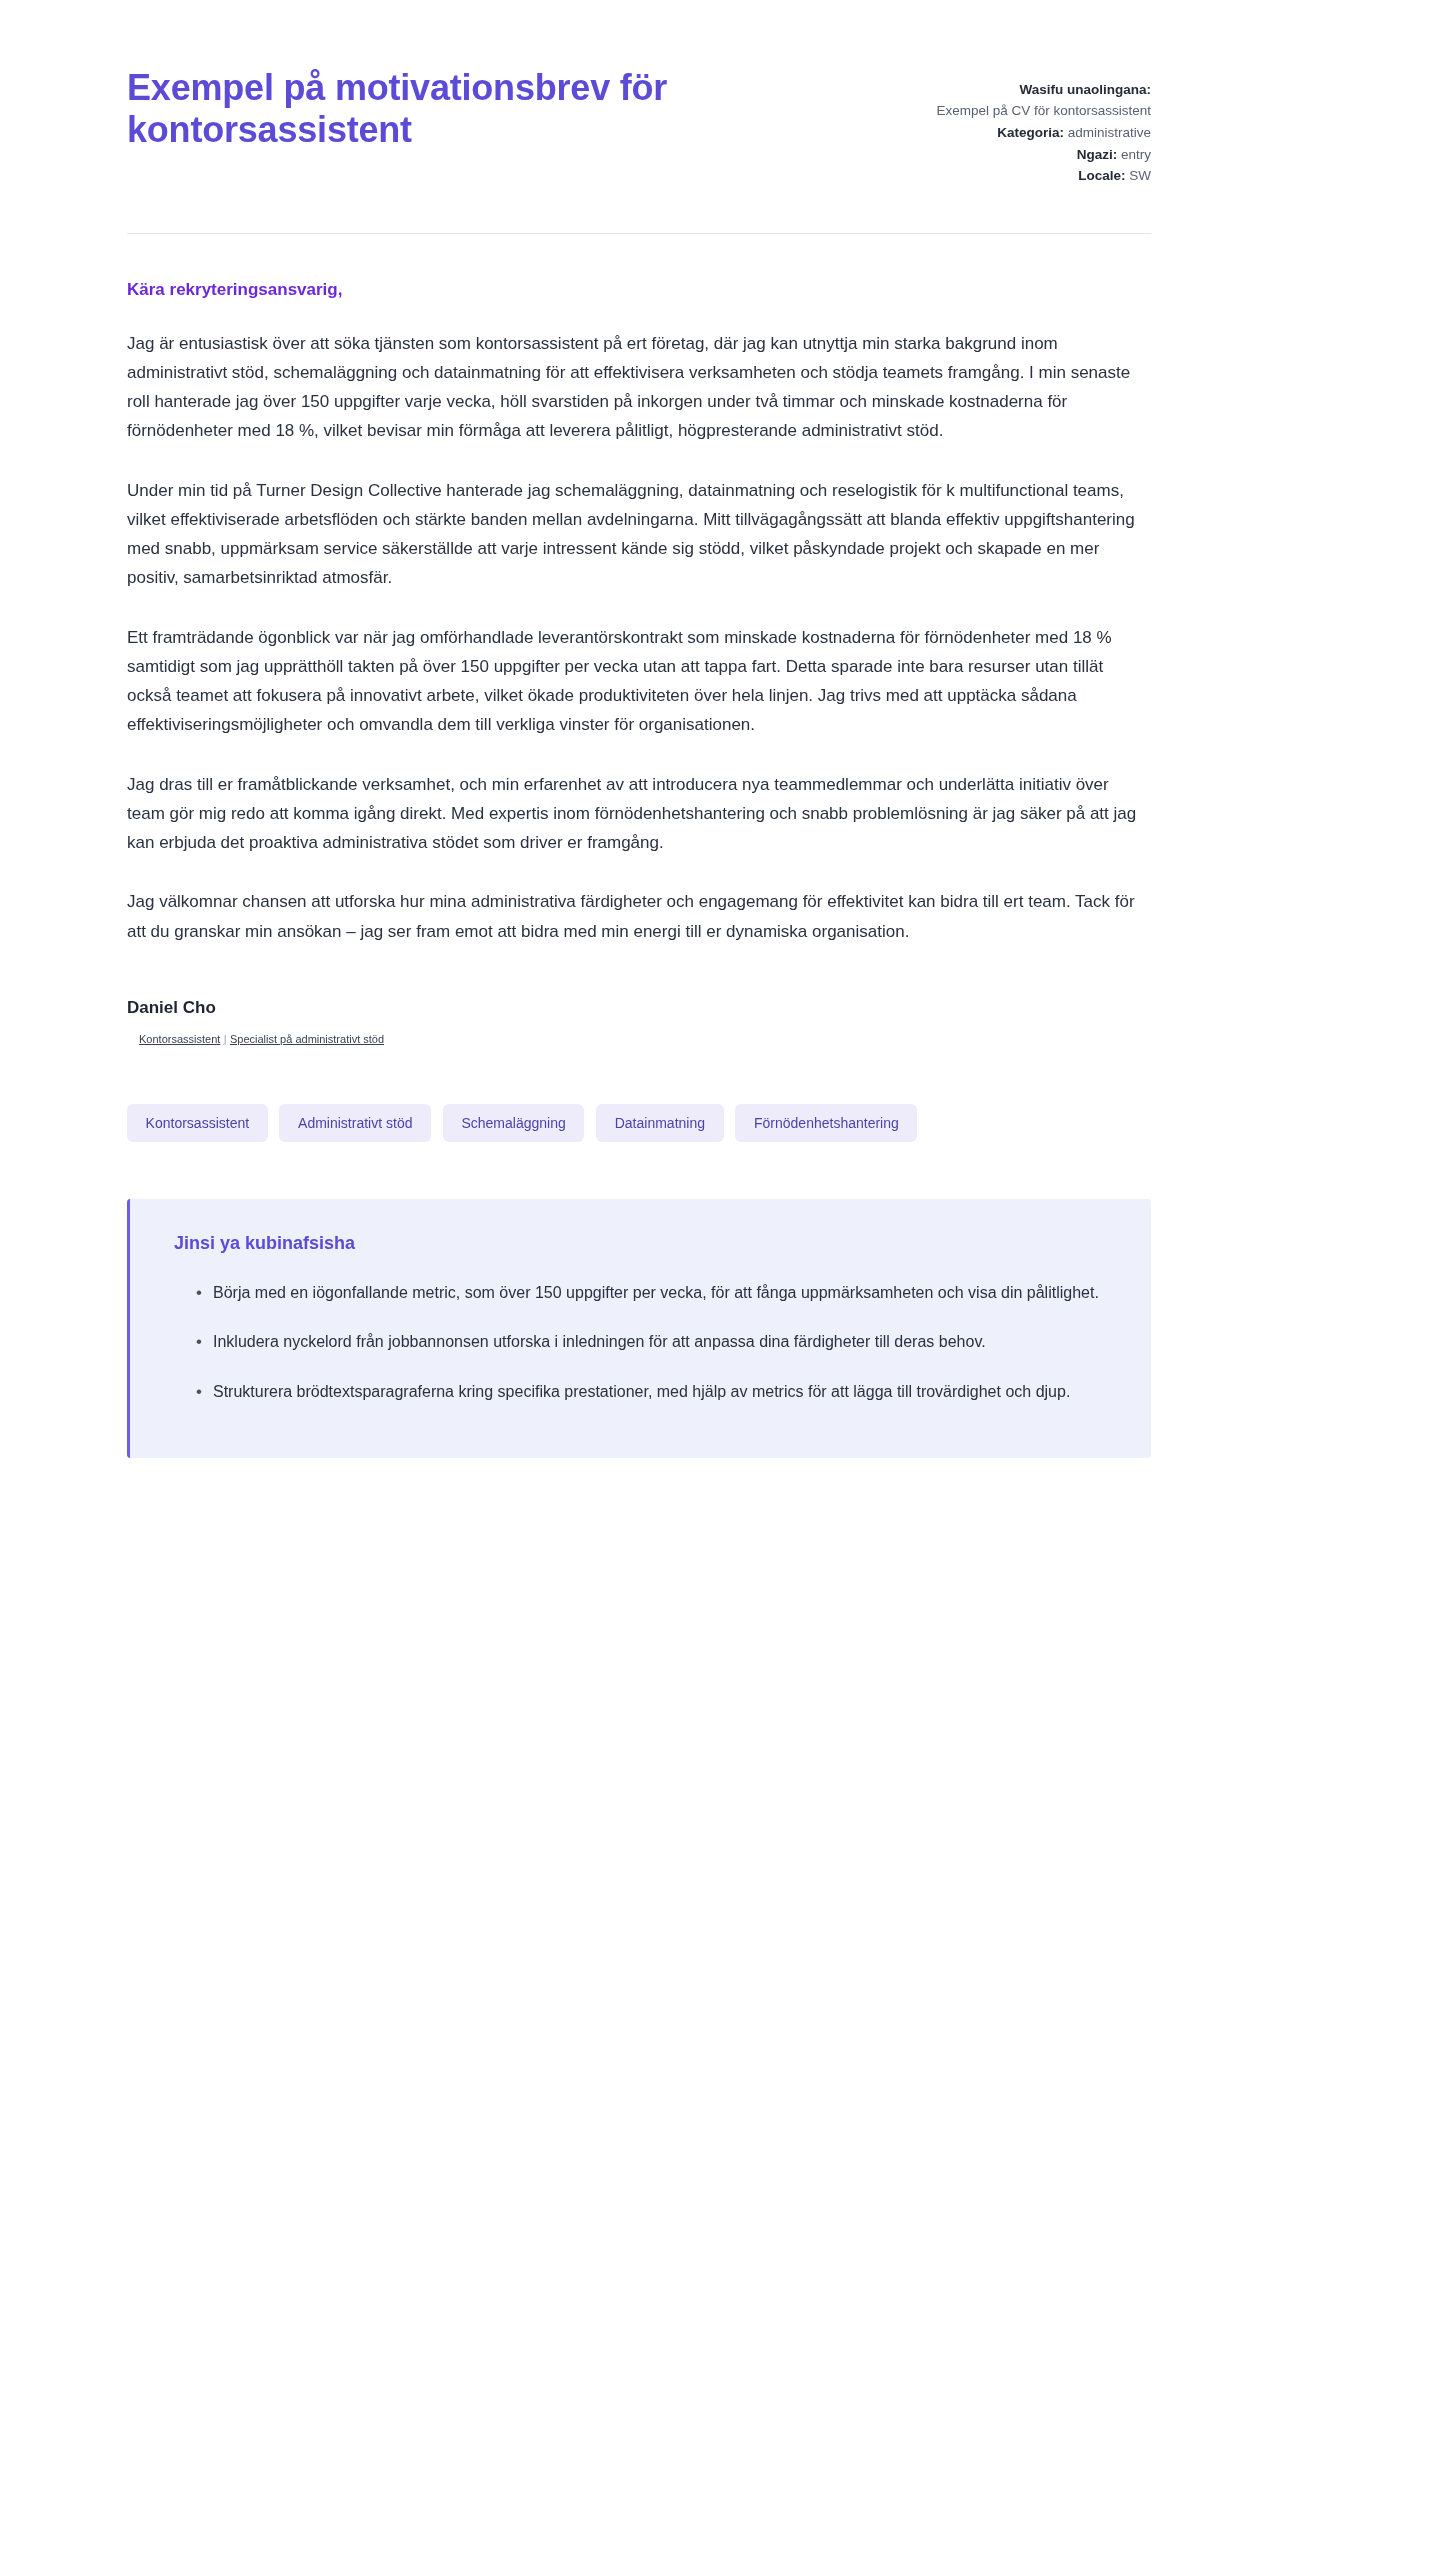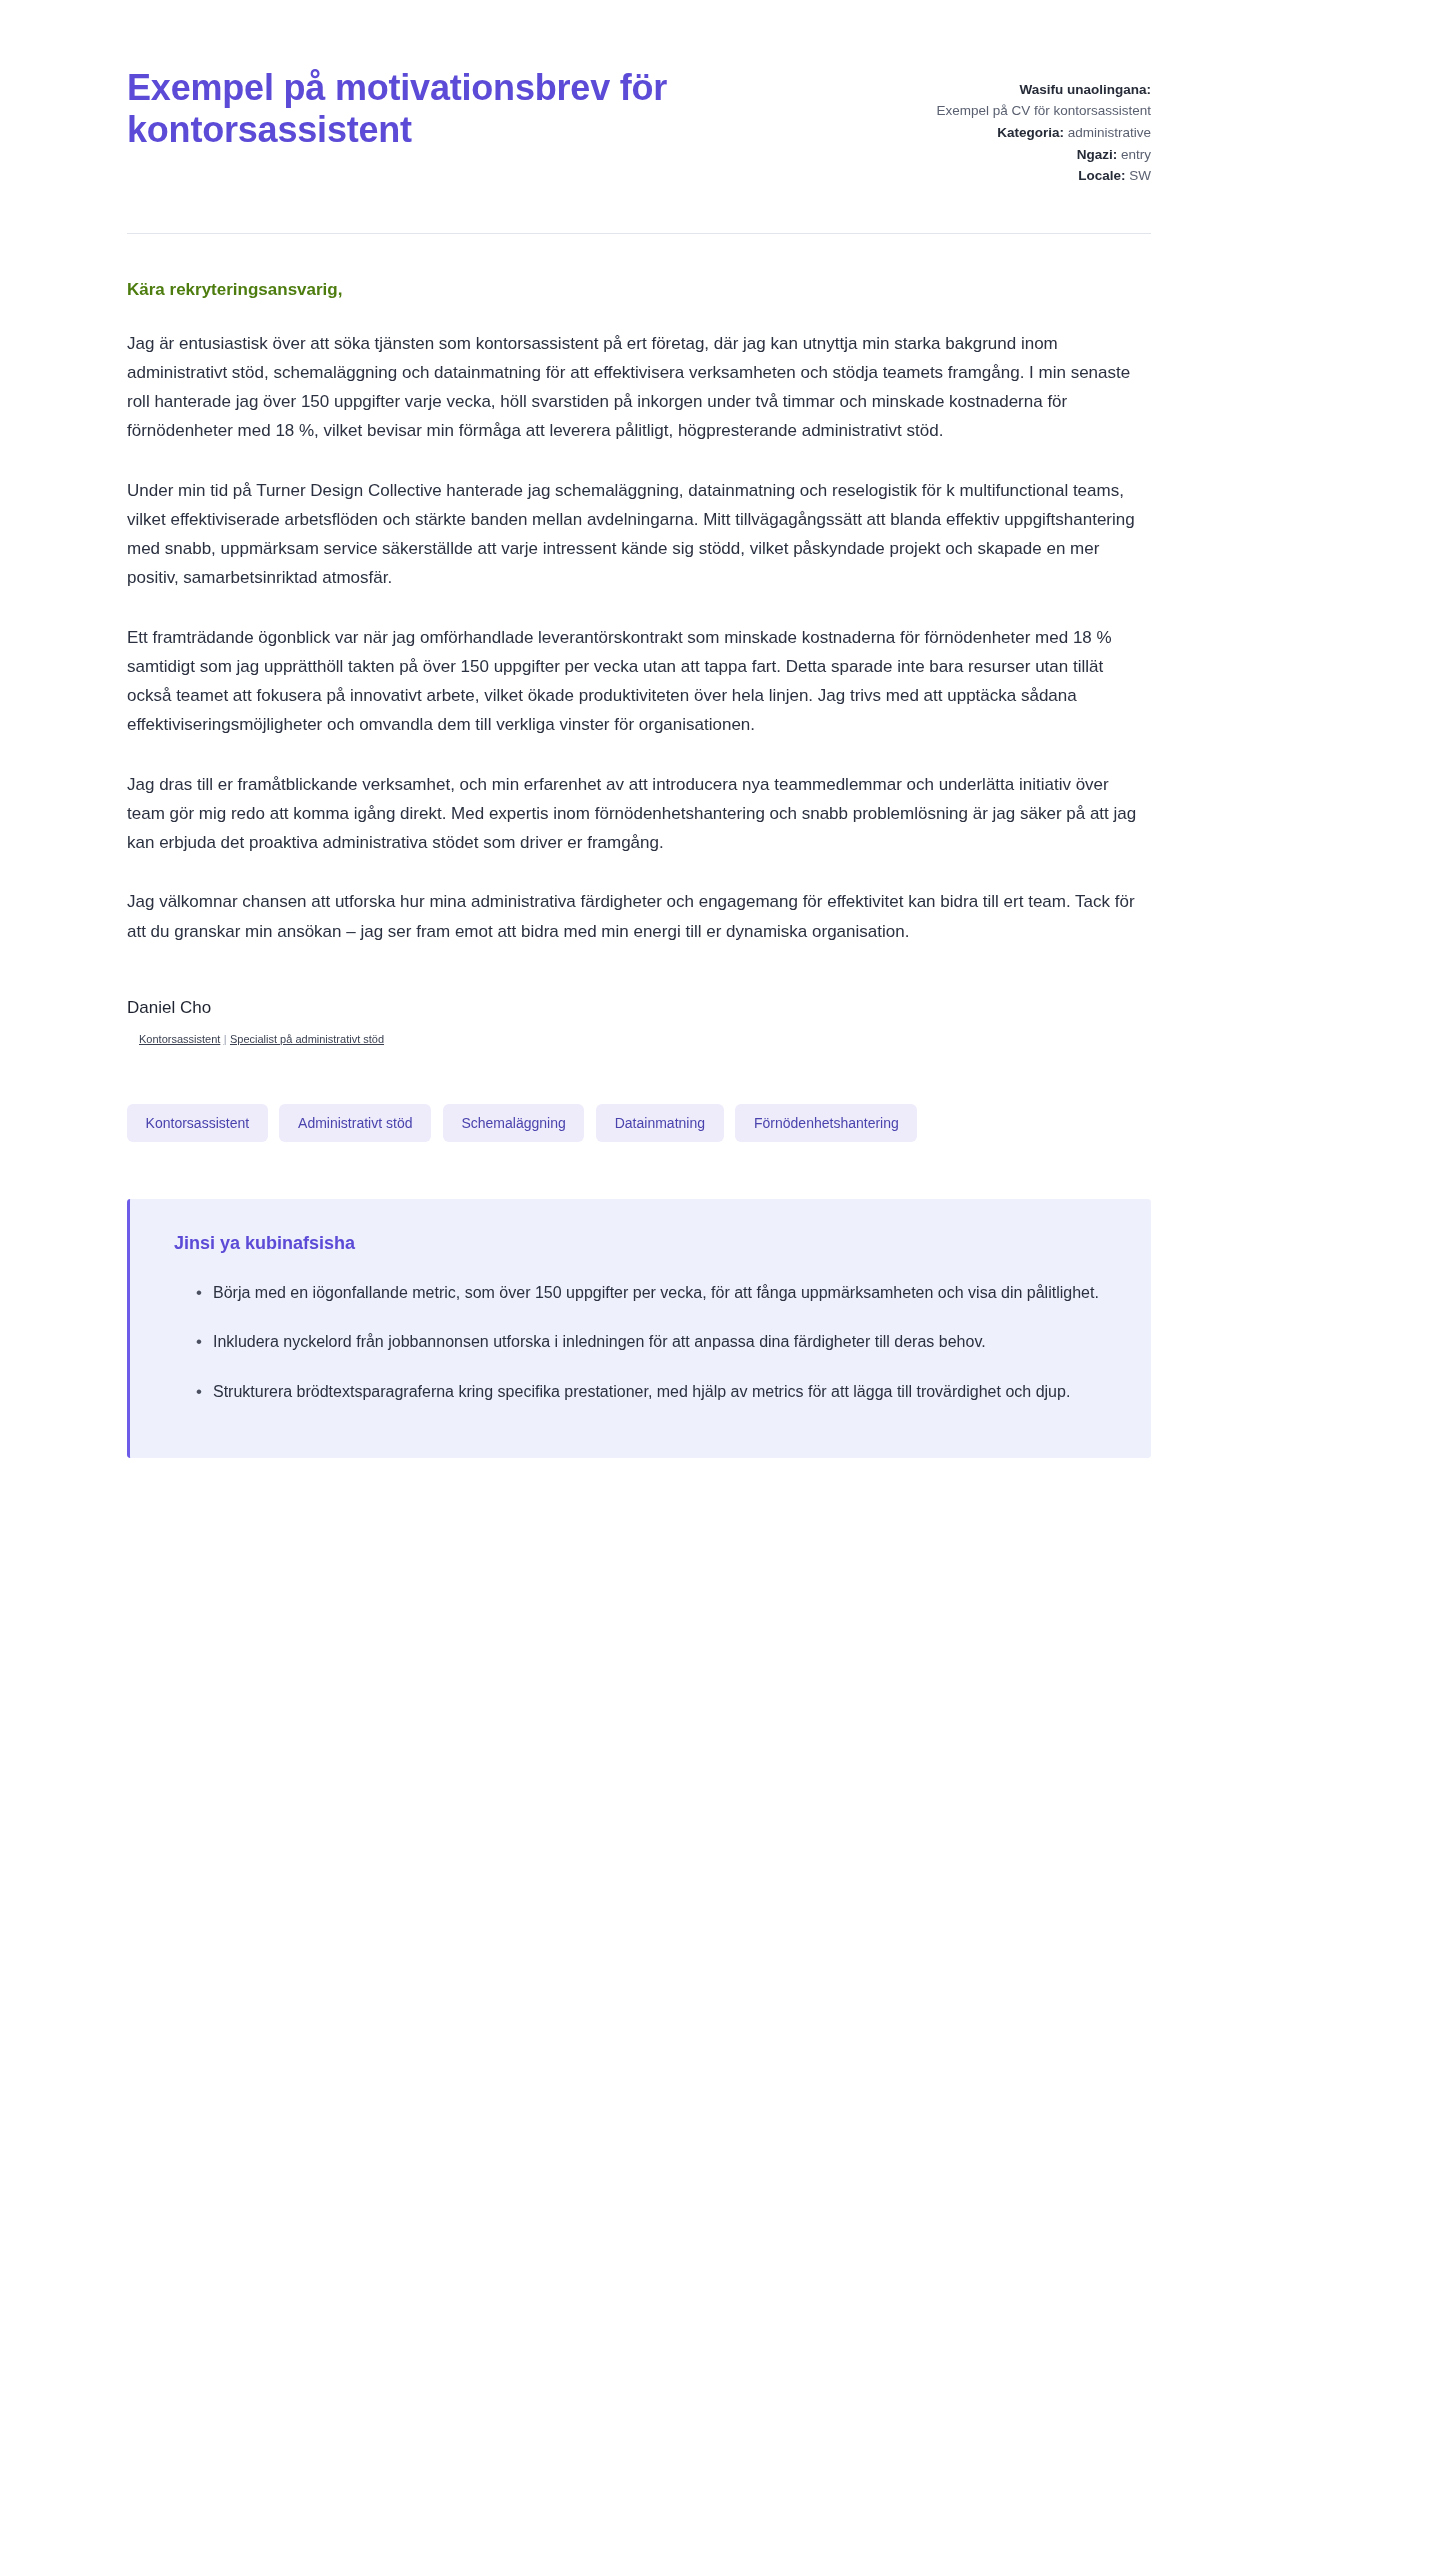--- a/index.html
+++ b/index.html
@@ -66,38 +66,38 @@
     margin: 46px 0 0 0;
   }
 
   
   .letter {
     padding-top: 46px;
   }
   .salutation {
     font-size: 17px;
     font-weight: bold;
-    color: #4d7c0f;
+    color: #6d28d9;
     margin: 0 0 29px 0;
   }
   .letter p.body-par {
     font-size: 17px;
     line-height: 1.72;
     color: #2b3140;
     margin: 0 0 30px 0;
     max-width: 1181px;
   }
 
   
   .signature {
     margin-top: 52px;
   }
   .sig-name {
     font-size: 17px;
-    font-weight: normal;
+    font-weight: bold;
     color: #1f2430;
     margin: 0 0 15px 0;
   }
   .sig-role {
     font-size: 11px;
     color: #3a4050;
     margin: 12px;
     text-decoration: underline;
   }
   .sig-role .sep { color: #9aa0b0; padding: 0 3.4px; }

